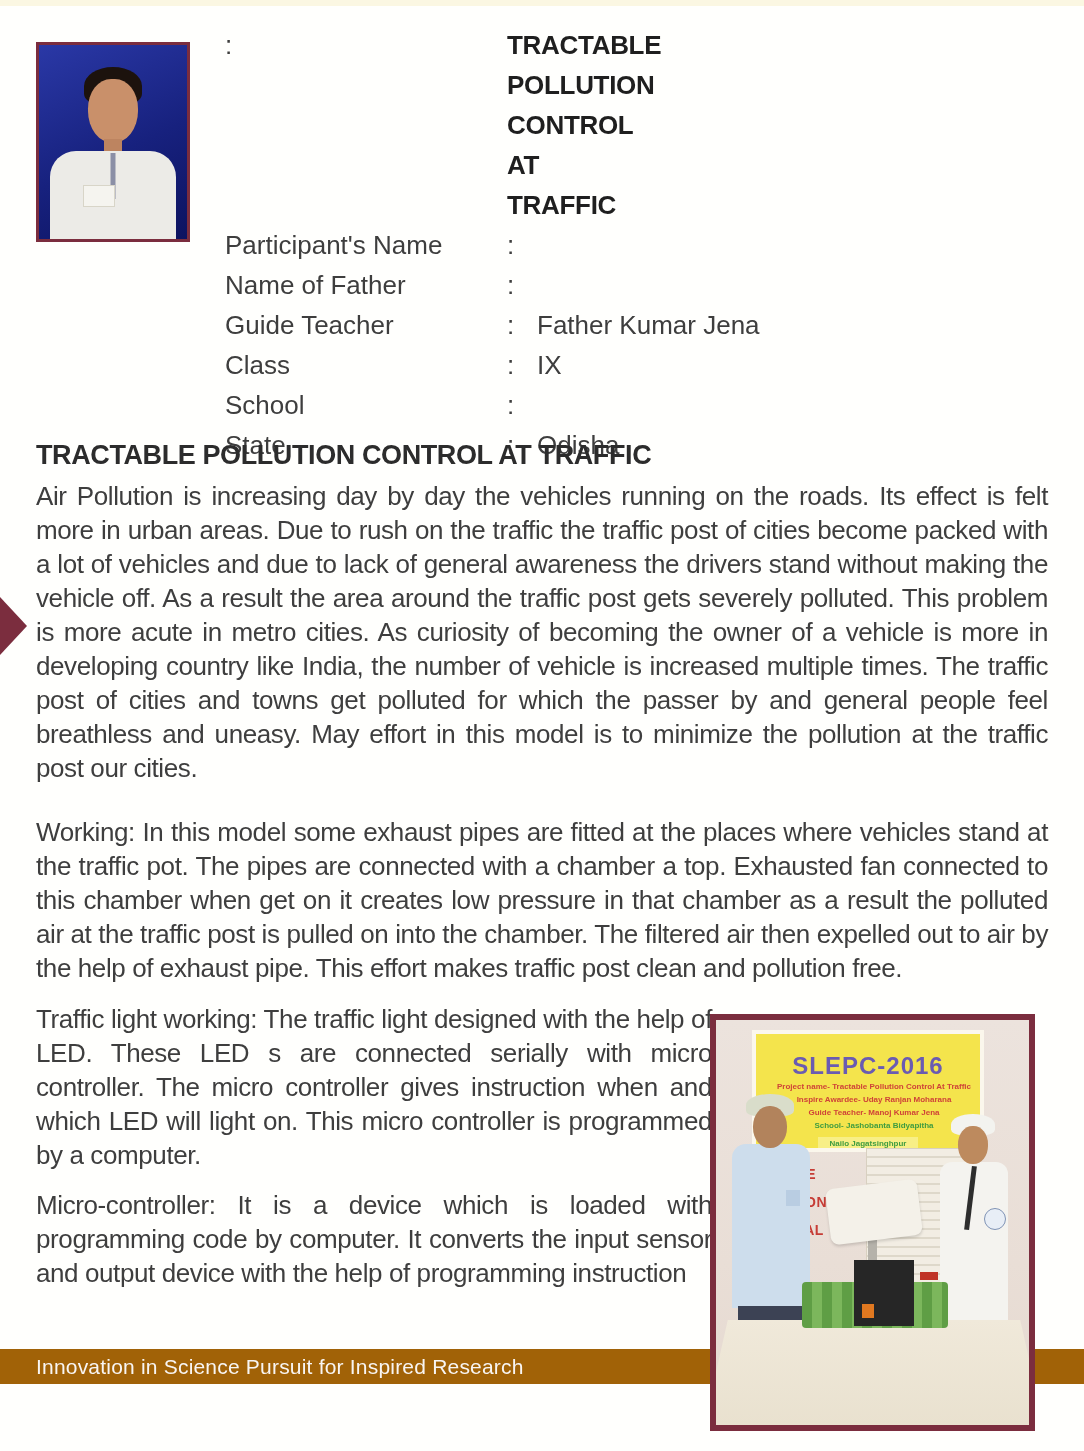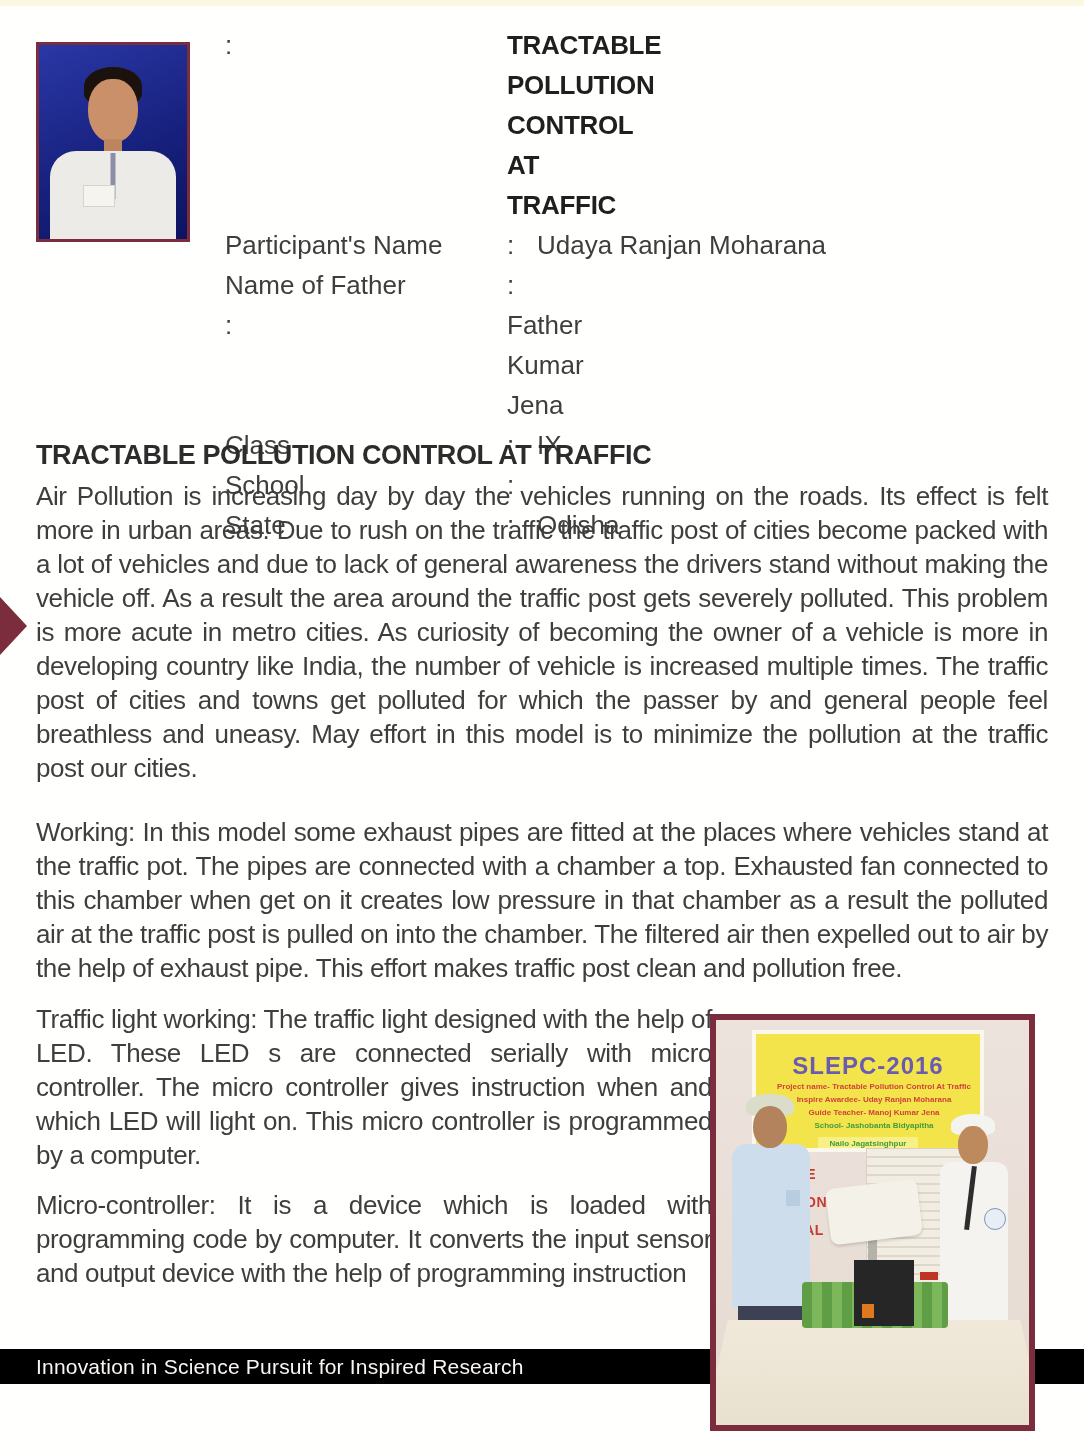--- a/index.html
+++ b/index.html
@@ -56,21 +56,21 @@
   #para3 { top:1002px; }
   #para4 { top:1188px; }
 
   .side-arrow {
     position:absolute; left:0; top:597px; width:0; height:0;
     border-top:29px solid transparent; border-bottom:29px solid transparent;
     border-left:27px solid #7b2d3e;
   }
 
   
-  .footer-bar { position:absolute; left:0; top:1349px; width:1084px; height:35px; background:#000000; }
+  .footer-bar { position:absolute; left:0; top:1349px; width:1084px; height:35px; background:#a16207; }
   .footer-text { position:absolute; left:36px; top:0; height:35px; line-height:35px;
     color:#f8f5f3; font-size:21px; letter-spacing:0.2px; }
 
   
   .exhibit-photo {
     position:absolute; left:710px; top:1014px; width:313px; height:405px;
     border:6px solid #7b2d3e; z-index:5; overflow:hidden;
     background:linear-gradient(180deg,#ece3dd 0%,#e9ded6 60%,#e5d9d0 100%);
   }
   .banner {
@@ -134,27 +134,27 @@
   </div>
 
   <div class="info">
     <div class="info-row project">
       <div class="info-colon">:</div>
       <div class="info-value">TRACTABLE POLLUTION CONTROL AT TRAFFIC</div>
     </div>
     <div class="info-row">
       <div class="info-label">Participant's Name</div>
       <div class="info-colon">:</div>
-      <div class="info-value">Udaya Ranjan Moharana</div>
     </div>
     <div class="info-row">
       <div class="info-label">Name of Father</div>
       <div class="info-colon">:</div>
     </div>
     <div class="info-row">
+      <div class="info-label">Guide Teacher</div>
       <div class="info-colon">:</div>
       <div class="info-value">Father Kumar Jena</div>
     </div>
     <div class="info-row">
       <div class="info-label">Class</div>
       <div class="info-colon">:</div>
       <div class="info-value">IX</div>
     </div>
     <div class="info-row school">
       <div class="info-label">School</div>

